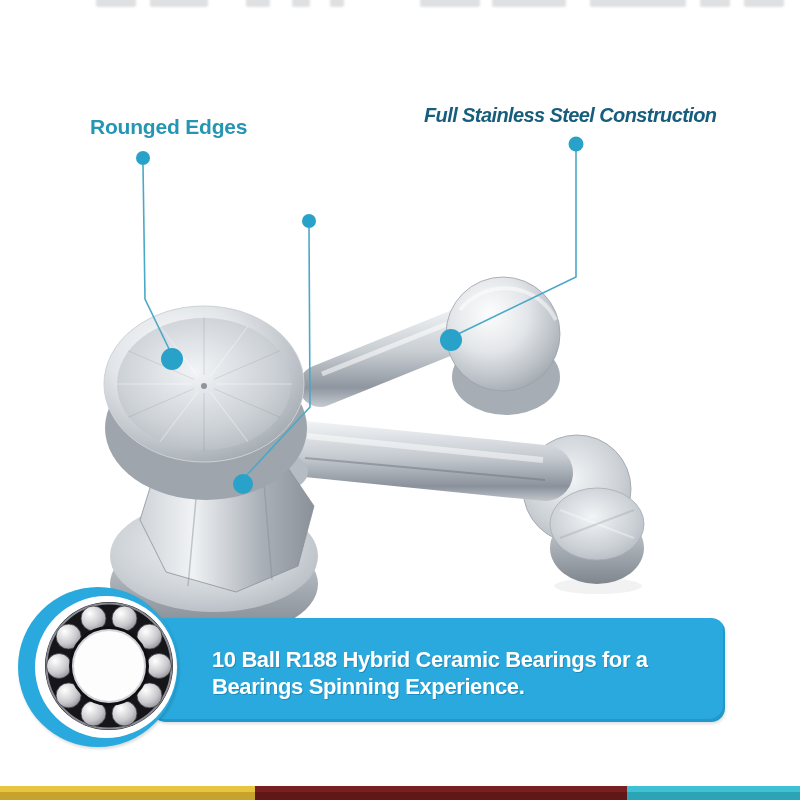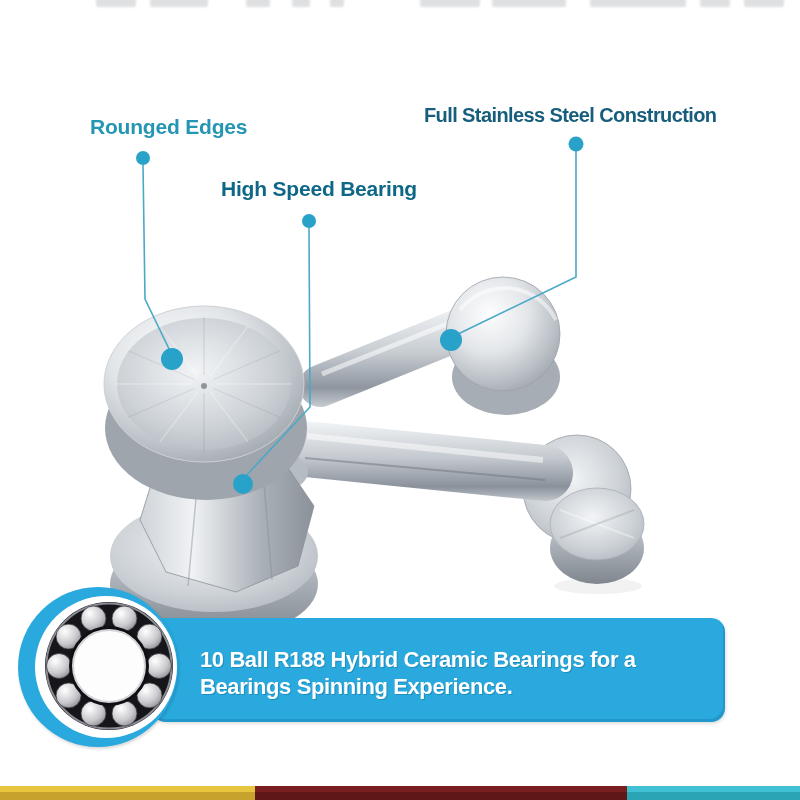--- a/index.html
+++ b/index.html
@@ -18,31 +18,31 @@
     background:rgba(108,112,122,.22);filter:blur(1px);
   }
 
   
   .callout-label{
     position:absolute;font-weight:700;white-space:nowrap;
     letter-spacing:-.2px;
   }
   .lbl-rounded{left:90px;top:115px;font-size:21px;color:var(--label_teal);}
   .lbl-bearing{left:221px;top:177px;font-size:21px;color:var(--label_mid);}
-  .lbl-steel{left:424px;top:104px;font-size:20px;letter-spacing:-.6px;color:var(--label_dark);}
+  .lbl-steel{left:424px;top:104px;font-size:20px;letter-spacing:-.6px;color:var(--label_dark);font-style:italic;}
 
   
   .banner{
     position:absolute;left:152px;top:618px;width:573px;height:104px;
     background:var(--banner_blue);border-radius:14px;
     box-shadow:inset -2px -3px 0 rgba(0,80,120,.18), 1px 2px 3px rgba(0,0,0,.12);
     z-index:2;
   }
   .banner-text{
-    position:absolute;left:48px;top:28px;right:10px;
+    position:absolute;left:60px;top:28px;right:10px;
     color:#ffffff;font-weight:700;font-size:22px;line-height:27px;
     letter-spacing:-.4px;text-shadow:1px 1px 0 rgba(0,70,100,.28);
   }
   
   .bearing-circle{
     position:absolute;left:18px;top:587px;width:160px;height:160px;
     border-radius:50%;background:var(--banner_blue);z-index:3;
     box-shadow:1px 2px 3px rgba(0,0,0,.15);
   }
   .bearing-circle svg{position:absolute;left:0;top:0;}
@@ -173,21 +173,20 @@
       <circle cx="143" cy="158" r="7"></circle>
       <circle cx="309" cy="221" r="7"></circle>
       <circle cx="576" cy="144" r="7.5"></circle>
       <circle cx="172" cy="359" r="11"></circle>
       <circle cx="243" cy="484" r="10"></circle>
       <circle cx="451" cy="340" r="11"></circle>
     </g>
   </svg>
 
   <div class="callout-label lbl-rounded">Rounged Edges</div>
-  <div class="callout-label lbl-bearing">High Speed Bearing</div>
   <div class="callout-label lbl-steel">Full Stainless Steel Construction</div>
 
   <div class="banner">
     <div class="banner-text">
       <div>10 Ball R188 Hybrid Ceramic Bearings for a</div>
       <div>Bearings Spinning Experience.</div>
     </div>
   </div>
 
   <div class="bearing-circle">

